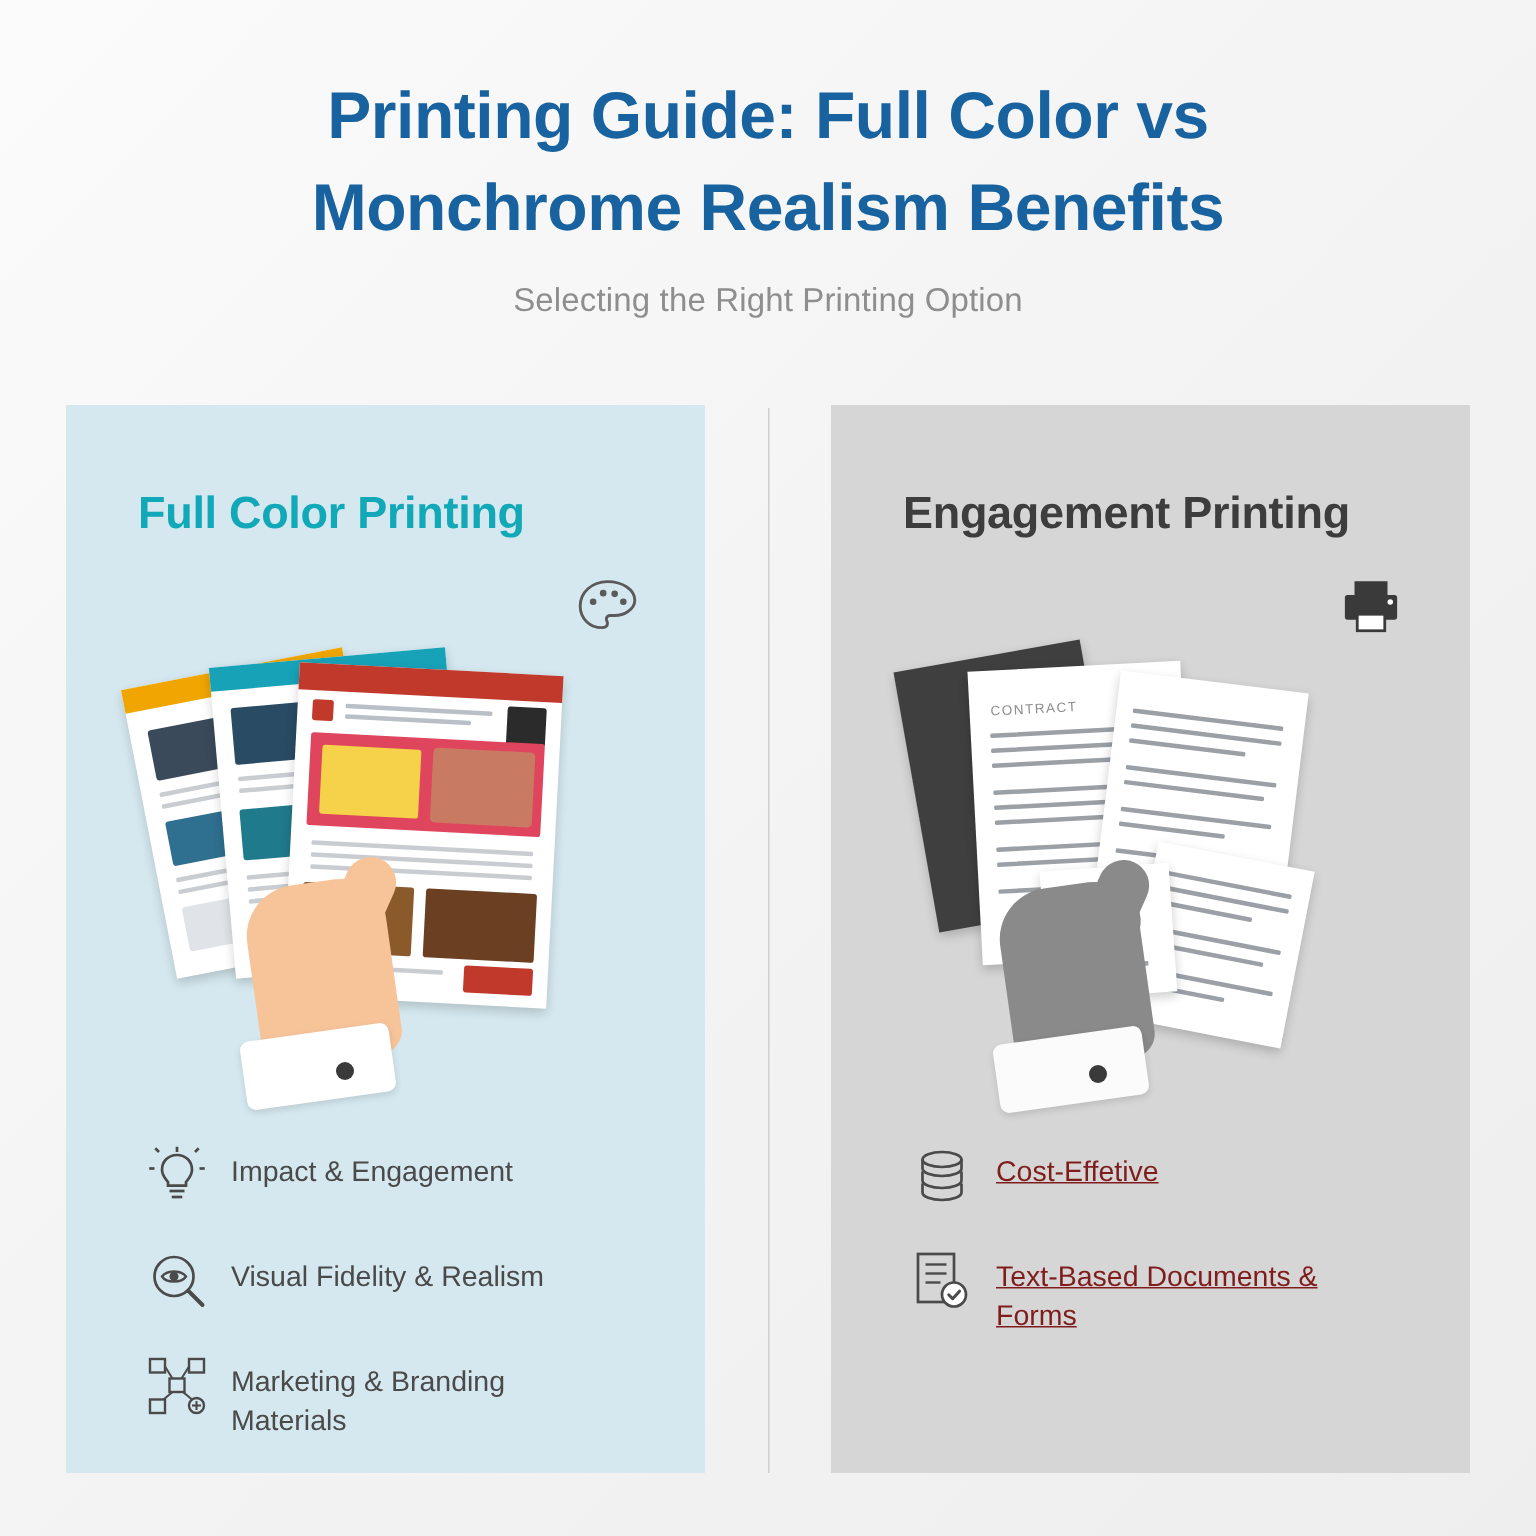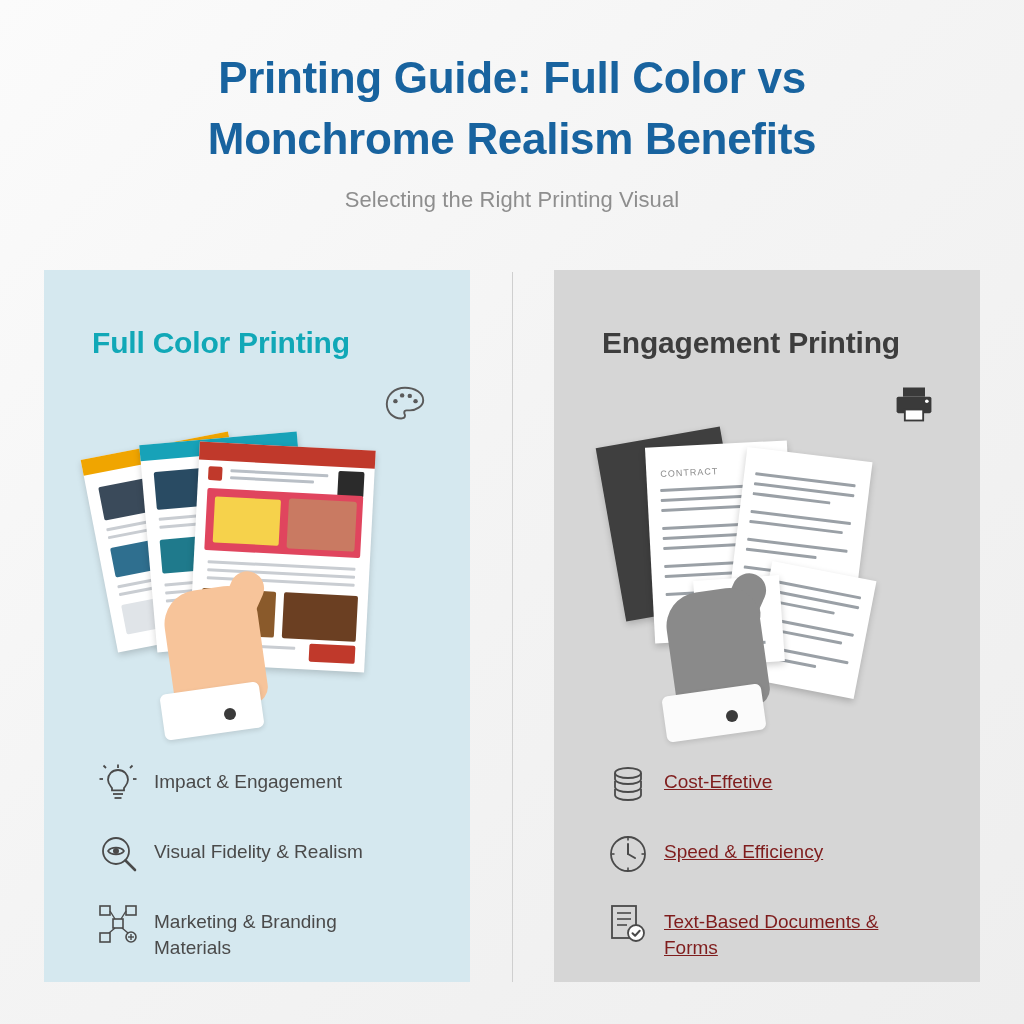--- a/index.html
+++ b/index.html
@@ -218,21 +218,21 @@
 </head>
 <body>
 
 <div class="page">
 
   <div class="header">
     <div class="title">
       <span class="line">Printing Guide: Full Color vs</span>
       <span class="line">Monchrome Realism Benefits</span>
     </div>
-    <div class="subtitle">Selecting the Right Printing Visual</div>
+    <div class="subtitle">Selecting the Right Printing Option</div>
   </div>
 
   <div class="divider"></div>
 
   <div class="panels">
 
     <div class="panel color">
       <div class="panel-title">Full Color Printing</div>
 
       <div class="corner-icon">
@@ -423,34 +423,20 @@
               <path d="M9 11v6c0 2.8 5.8 5 13 5s13-2.2 13-5v-6" fill="none" stroke="#4a4a4a" stroke-width="1.8"></path>
               <path d="M9 19v6c0 2.8 5.8 5 13 5s13-2.2 13-5v-6" fill="none" stroke="#4a4a4a" stroke-width="1.8"></path>
               <path d="M9 27v6c0 2.8 5.8 5 13 5s13-2.2 13-5v-6" fill="none" stroke="#4a4a4a" stroke-width="1.8"></path>
             </svg>
           </div>
           <div class="b-label">Cost-Effetive</div>
         </div>
         <div class="benefit">
           <div class="b-icon">
             <svg viewBox="0 0 44 44" width="44" height="44">
-              <circle cx="22" cy="22" r="17" fill="none" stroke="#4a4a4a" stroke-width="1.8"></circle>
-              <line x1="22" y1="22" x2="22" y2="12" stroke="#4a4a4a" stroke-width="2" stroke-linecap="round"></line>
-              <line x1="22" y1="22" x2="29" y2="26" stroke="#4a4a4a" stroke-width="2" stroke-linecap="round"></line>
-              <line x1="22" y1="5.5" x2="22" y2="8.5" stroke="#4a4a4a" stroke-width="1.6"></line>
-              <line x1="22" y1="35.5" x2="22" y2="38.5" stroke="#4a4a4a" stroke-width="1.6"></line>
-              <line x1="5.5" y1="22" x2="8.5" y2="22" stroke="#4a4a4a" stroke-width="1.6"></line>
-              <line x1="35.5" y1="22" x2="38.5" y2="22" stroke="#4a4a4a" stroke-width="1.6"></line>
-            </svg>
-          </div>
-          <div class="b-label">Speed &amp; Efficiency</div>
-        </div>
-        <div class="benefit">
-          <div class="b-icon">
-            <svg viewBox="0 0 44 44" width="44" height="44">
               <rect x="6" y="4" width="24" height="32" fill="none" stroke="#4a4a4a" stroke-width="1.8"></rect>
               <line x1="11" y1="11" x2="25" y2="11" stroke="#4a4a4a" stroke-width="1.6"></line>
               <line x1="11" y1="17" x2="25" y2="17" stroke="#4a4a4a" stroke-width="1.6"></line>
               <line x1="11" y1="23" x2="21" y2="23" stroke="#4a4a4a" stroke-width="1.6"></line>
               <circle cx="30" cy="31" r="8" fill="#ffffff" stroke="#4a4a4a" stroke-width="1.8"></circle>
               <path d="M26.5 31.2l2.6 2.6 4.6-5" fill="none" stroke="#4a4a4a" stroke-width="2" stroke-linecap="round" stroke-linejoin="round"></path>
             </svg>
           </div>
           <div class="b-label">Text-Based Documents &amp; Forms</div>
         </div>

